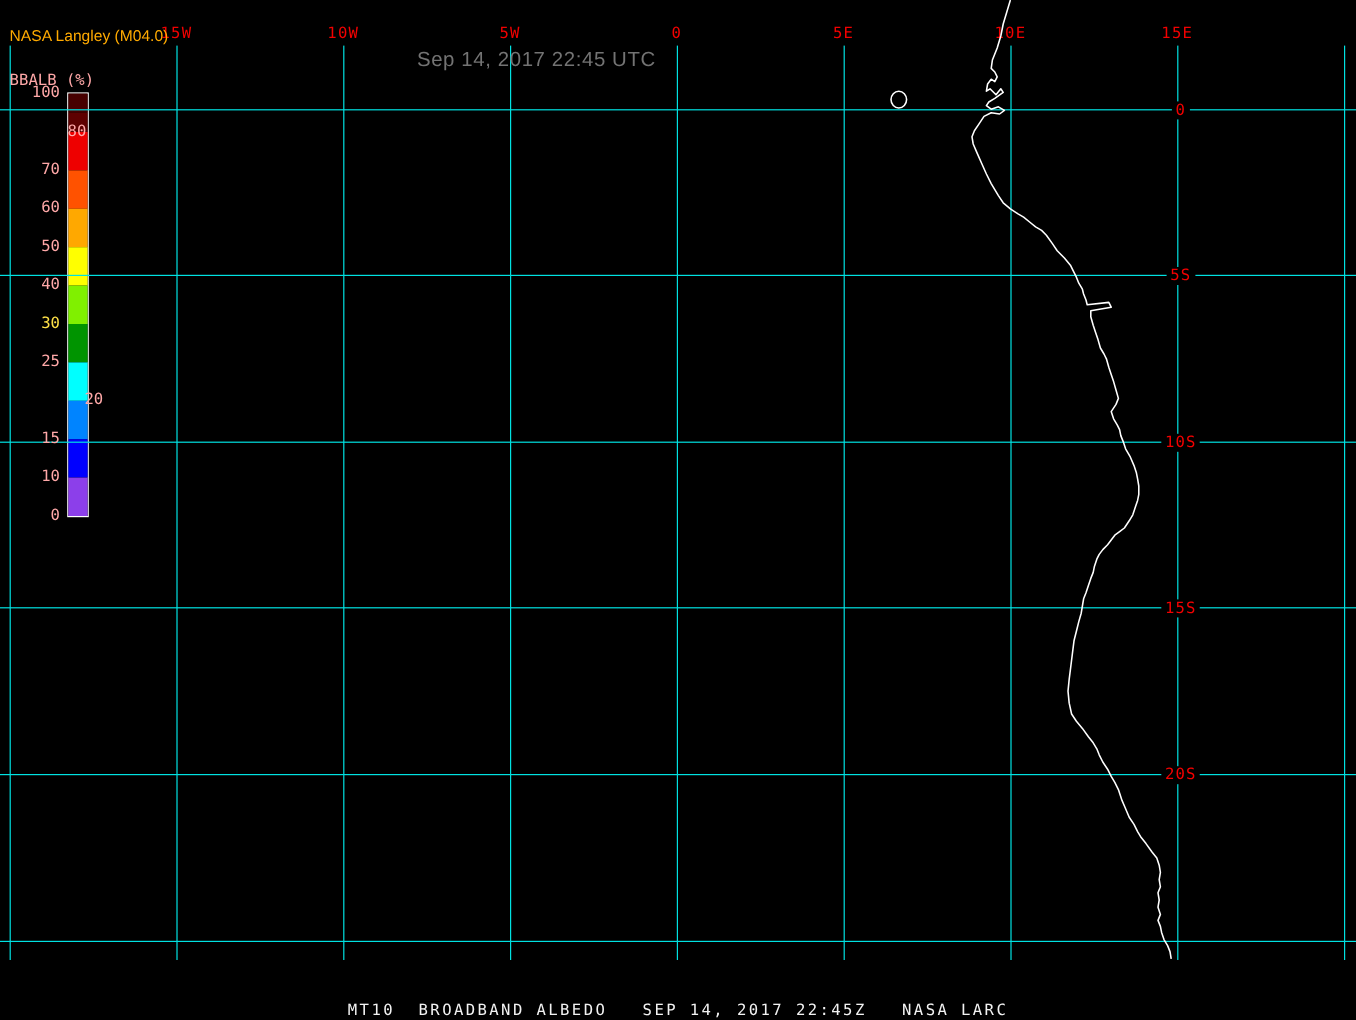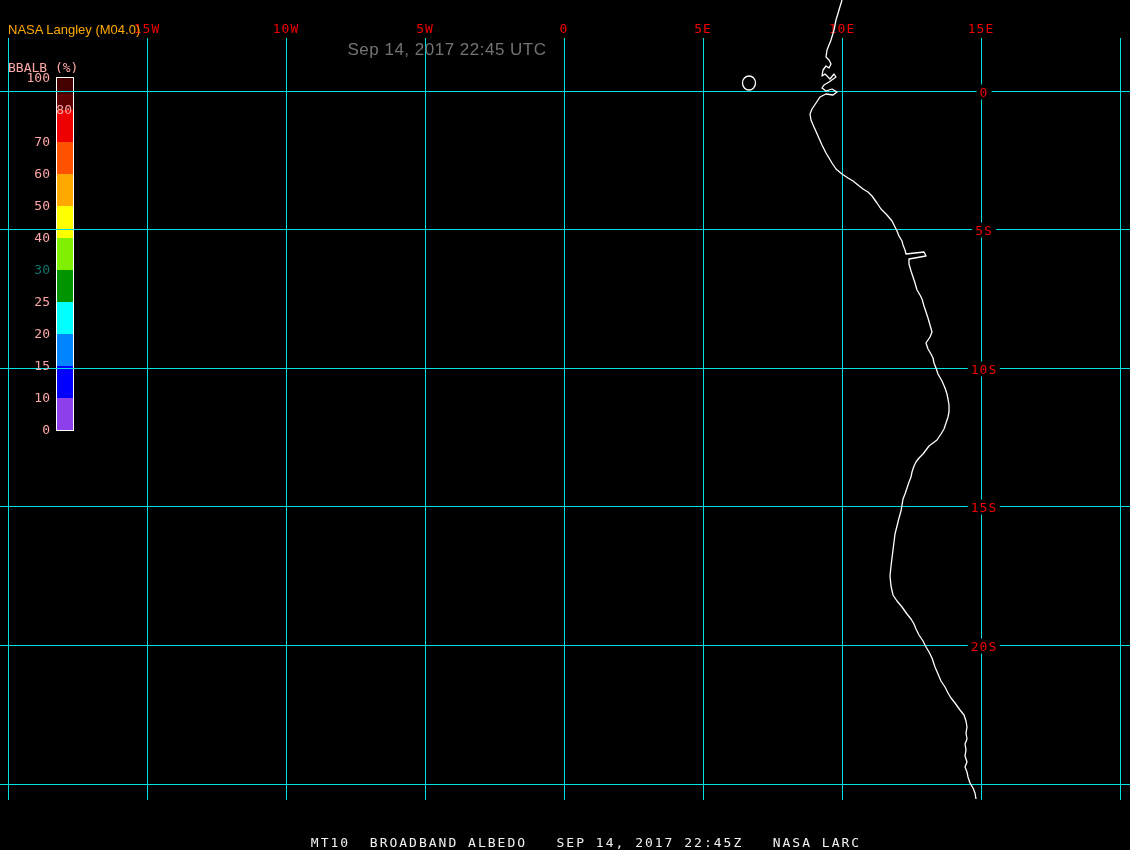--- a/index.html
+++ b/index.html
@@ -41,21 +41,21 @@
     border:1px solid #fff;z-index:1;
   }
   .cb-seg{width:16px;}
   .cb-tick{
     position:absolute;left:0;width:50px;text-align:right;
     color:#ffa8a8;font-size:13px;line-height:13px;z-index:4;
   }
   #coast-svg{position:absolute;left:0;top:0;z-index:5;}
   .footer-caption{
     position:absolute;left:565px;top:835px;transform:translateX(-50%);
-    color:#f2f2f2;font-size:13px;letter-spacing:2px;white-space:pre;z-index:4;margin-left:21px;
+    color:#f2f2f2;font-size:13px;letter-spacing:2px;white-space:pre;z-index:4;
   }
 </style>
 </head>
 <body>
 
 <div id="stage">
   <div class="source-label">NASA Langley (M04.0)</div>
   <div class="sub-title">Sep 14, 2017 22:45 UTC</div>
 
   <div class="cb-title">BBALB (%)</div>
@@ -73,23 +73,23 @@
       <div class="cb-seg" style="height: 32px; background: rgb(0, 0, 255);"></div>
       <div class="cb-seg" style="height: 32px; background: rgb(140, 63, 234);"></div>
     </div>
   <div id="cb-ticks">
       <div class="cb-tick" style="top: 71px; color: rgb(255, 168, 168);">100</div>
       <div class="cb-tick" style="top: 103px; color: rgb(255, 168, 168); padding-left: 22px;">80</div>
       <div class="cb-tick" style="top: 135px; color: rgb(255, 168, 168);">70</div>
       <div class="cb-tick" style="top: 167px; color: rgb(255, 168, 168);">60</div>
       <div class="cb-tick" style="top: 199px; color: rgb(255, 168, 168);">50</div>
       <div class="cb-tick" style="top: 231px; color: rgb(255, 168, 168);">40</div>
-      <div class="cb-tick" style="top: 263px; color: #0f766e;">30</div>
+      <div class="cb-tick" style="top: 263px; color: #fde047;">30</div>
       <div class="cb-tick" style="top: 295px; color: rgb(255, 168, 168);">25</div>
-      <div class="cb-tick" style="top: 327px; color: rgb(255, 168, 168);">20</div>
+      <div class="cb-tick" style="top: 327px; color: rgb(255, 168, 168); margin-left: 36px;">20</div>
       <div class="cb-tick" style="top: 359px; color: rgb(255, 168, 168);">15</div>
       <div class="cb-tick" style="top: 391px; color: rgb(255, 168, 168);">10</div>
       <div class="cb-tick" style="top: 423px; color: rgb(255, 168, 168);">0</div>
     </div>
 
   <div id="grid">
       <div class="vline" style="left: 8px; top: 38px; height: 762px; background: rgb(0, 226, 226);"></div>
       <div class="vline" style="left: 147px; top: 38px; height: 762px; background: rgb(0, 226, 226);"></div>
       <div class="vline" style="left: 286px; top: 38px; height: 762px; background: rgb(0, 226, 226);"></div>
       <div class="vline" style="left: 425px; top: 38px; height: 762px; background: rgb(0, 226, 226);"></div>

